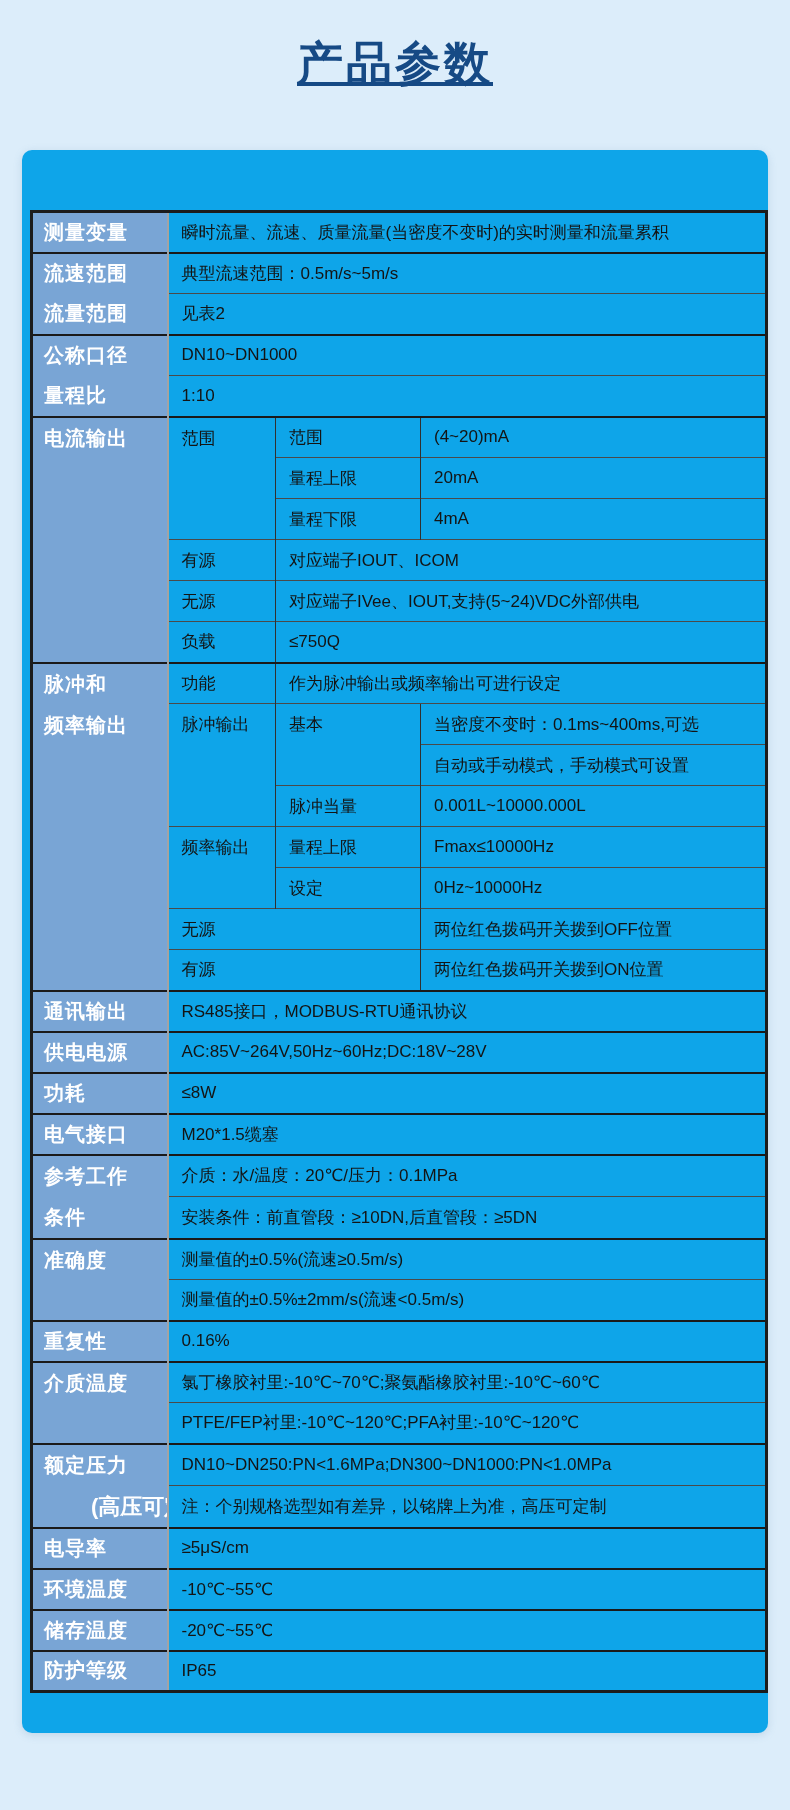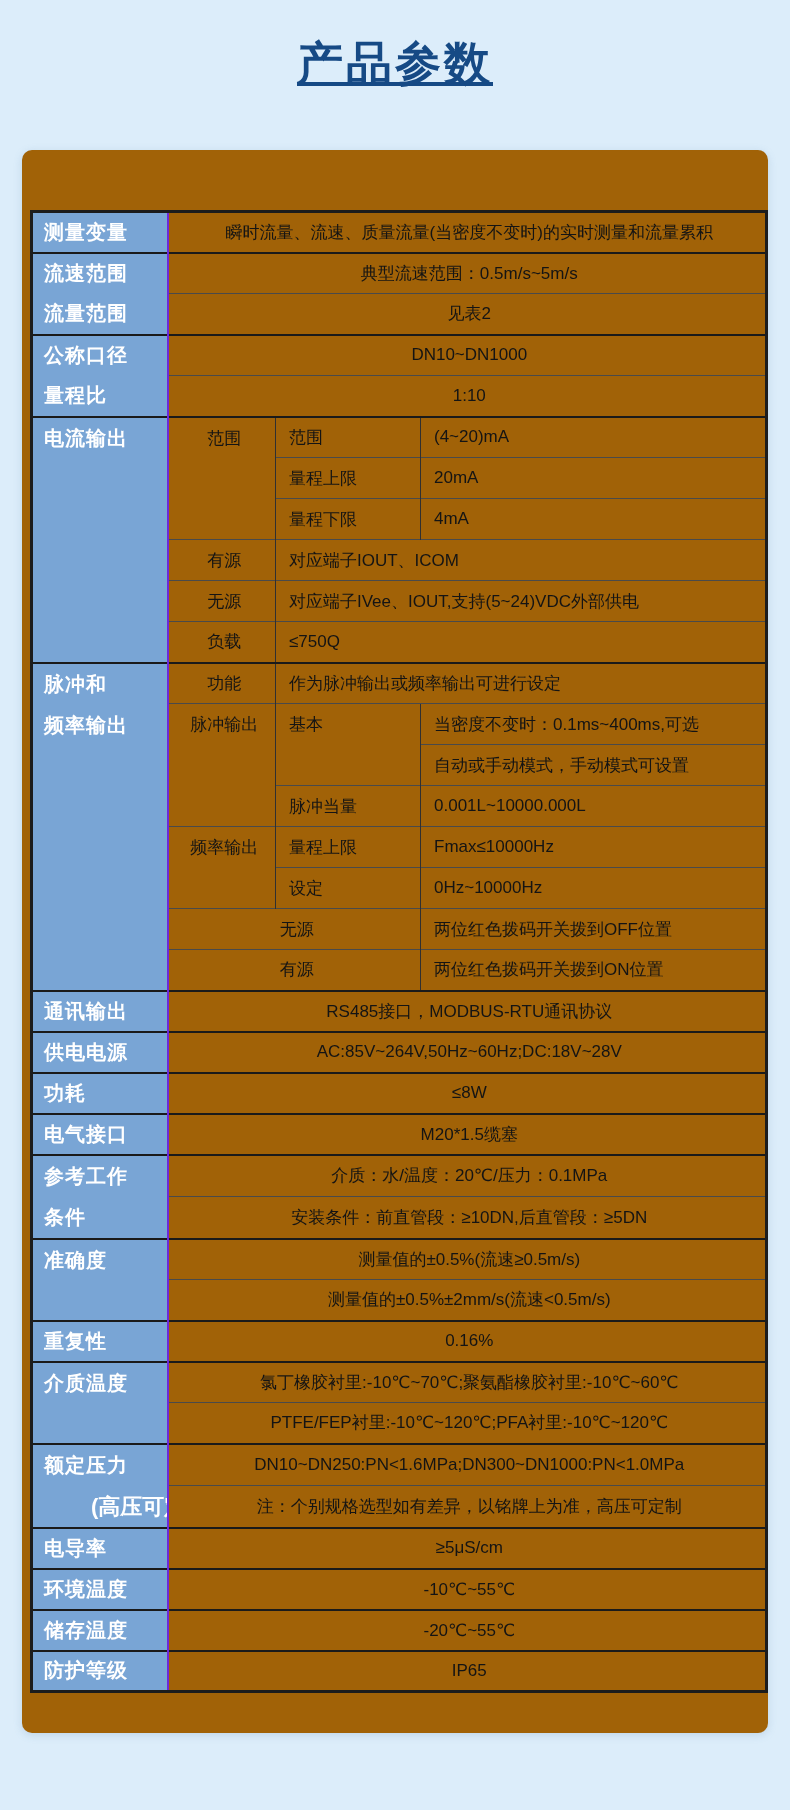--- a/index.html
+++ b/index.html
@@ -9,40 +9,40 @@
     font-family:"Liberation Sans","DejaVu Sans",sans-serif;
     -webkit-font-smoothing:antialiased;
   }
   .page-title{
     margin:0;padding-top:33px;height:70px;
     text-align:center;font-size:46px;font-weight:bold;
     color:#164a85;letter-spacing:3px;text-decoration:underline;
   }
   .card{
     position:absolute;left:22px;top:150px;width:746px;height:1583px;
-    background:#a16207;border-radius:10px;
+    background:#0ea5e9;border-radius:10px;
     box-shadow:0 2px 8px rgba(90,130,170,0.22);
   }
   table.spec{
     position:absolute;left:8px;top:60px;width:735px;
     border-collapse:collapse;table-layout:fixed;
     border:3px solid #1c1c1c;
   }
   tr{height:41px;}
   td{
     padding:0 8px 0 13px;
     border-top:1px solid #4a4a4a;
     border-left:1px solid #303030;
     font-size:17px;color:#141414;
     vertical-align:middle;
     overflow:hidden;white-space:nowrap;
   }
   tr.sec > td{border-top:2px solid #1a1a1a;}
   td.nt{border-top:0;}
-  td.bl2{border-left:2px solid #6d28d9;text-align:center;}
+  td.bl2{border-left:2px solid #a3a3a3;}
   td.lbl{
     background:#79a5d5;color:#ffffff;font-weight:bold;font-size:20px;
     padding:0 4px 0 11px;border-left:0;letter-spacing:1px;
   }
   td.top{vertical-align:top;}
   .line{line-height:41px;white-space:nowrap;}
   .sm{font-size:22px;letter-spacing:0;margin-left:47px;}
 </style>
 </head>
 <body>

